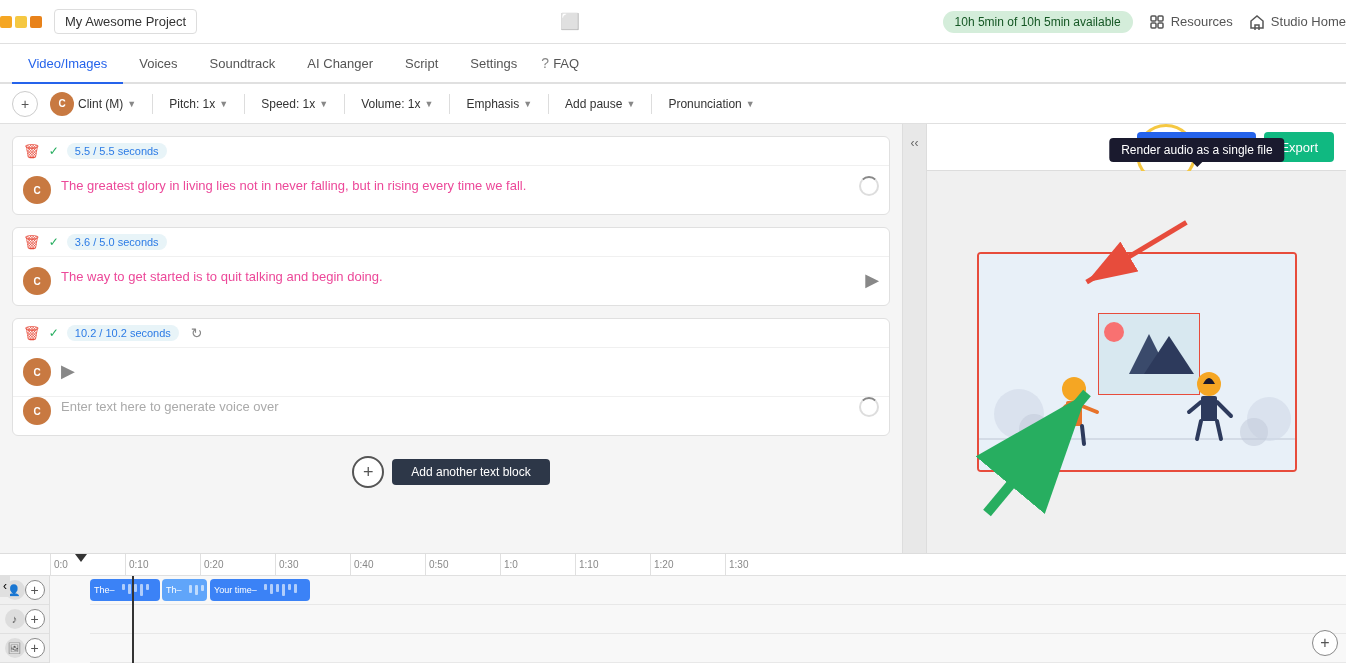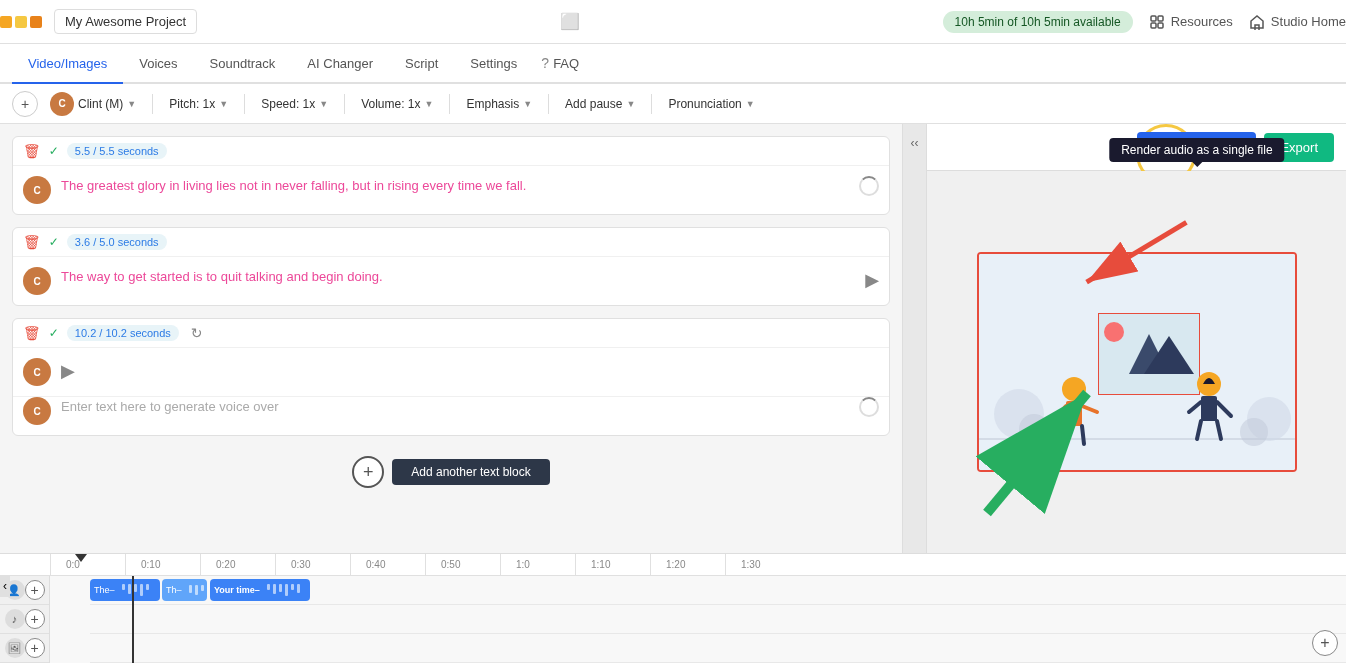--- a/index.html
+++ b/index.html
@@ -124,21 +124,21 @@
       width: 24px; background: #e8e8e8; display: flex; align-items: flex-start;
       justify-content: center; padding-top: 12px; cursor: pointer; border-left: 1px solid #ddd;
     }
 
     
     .preview-panel {
       width: 420px; background: #f0f0f0; border-left: 1px solid #ddd;
       display: flex; flex-direction: column;
     }
     .preview-toolbar {
-      display: flex; align-items: center; justify-content: flex-end;
+      display: flex; justify-content: flex-end;
       padding: 8px 12px; gap: 8px; background: #fff; border-bottom: 1px solid #ddd;
     }
     .build-audio-btn {
       background: #2563eb; color: #fff; border: none; border-radius: 4px;
       padding: 7px 16px; font-size: 13px; font-weight: 500; cursor: pointer;
       display: flex; align-items: center; gap: 6px; position: relative;
     }
     .export-btn {
       background: #10b981; color: #fff; border: none; border-radius: 4px;
       padding: 7px 16px; font-size: 13px; font-weight: 500; cursor: pointer;
@@ -188,21 +188,21 @@
       height: 110px; background: #f8f8f8; border-top: 1px solid #ddd;
       position: relative; overflow: hidden;
     }
     .timeline-ruler {
       height: 22px; background: #fff; border-bottom: 1px solid #e0e0e0;
       display: flex; align-items: center; padding-left: 50px; position: relative;
     }
     .ruler-marks { display: flex; gap: 0; }
     .ruler-mark {
       width: 75px; font-size: 10px; color: #888; border-left: 1px solid #e0e0e0;
-      padding-left: 15px; height: 22px; display: flex; align-items: center;
+      padding-left: 3px; height: 22px; display: flex; align-items: center;
     }
     .timeline-tracks { display: flex; height: 88px; }
     .track-controls {
       width: 50px; background: #f0f0f0; border-right: 1px solid #ddd;
       display: flex; flex-direction: column; justify-content: flex-start;
     }
     .track-control-row {
       height: 29px; display: flex; align-items: center; justify-content: center;
       border-bottom: 1px solid #e0e0e0;
     }
@@ -221,21 +221,21 @@
     }
     .track-row {
       height: 29px; border-bottom: 1px solid #e8e8e8; position: relative; display: flex; margin-left: 40px;
     }
     .track-clip {
       height: 22px; margin-top: 3px; border-radius: 4px; position: absolute;
       display: flex; align-items: center; overflow: hidden;
     }
     .clip-1 { background: #3b82f6; left: 0; width: 70px; }
     .clip-2 { background: #60a5fa; left: 72px; width: 45px; }
-    .clip-3 { background: #3b82f6; left: 120px; width: 100px; font-weight: bold; }
+    .clip-3 { background: #3b82f6; left: 120px; width: 100px; }
     .clip-label {
       font-size: 9px; color: #fff; padding: 0 4px; overflow: hidden; white-space: nowrap;
     }
     .waveform-bar { height: 2px; width: 3px; background: rgba(255,255,255,0.6); margin: 1px; border-radius: 1px; }
     .playhead {
       position: absolute; top: 0; left: 82px; width: 2px; height: 100%;
       background: #333; z-index: 5;
     }
     .playhead-triangle {
       position: absolute; top: 0; left: 75px;

